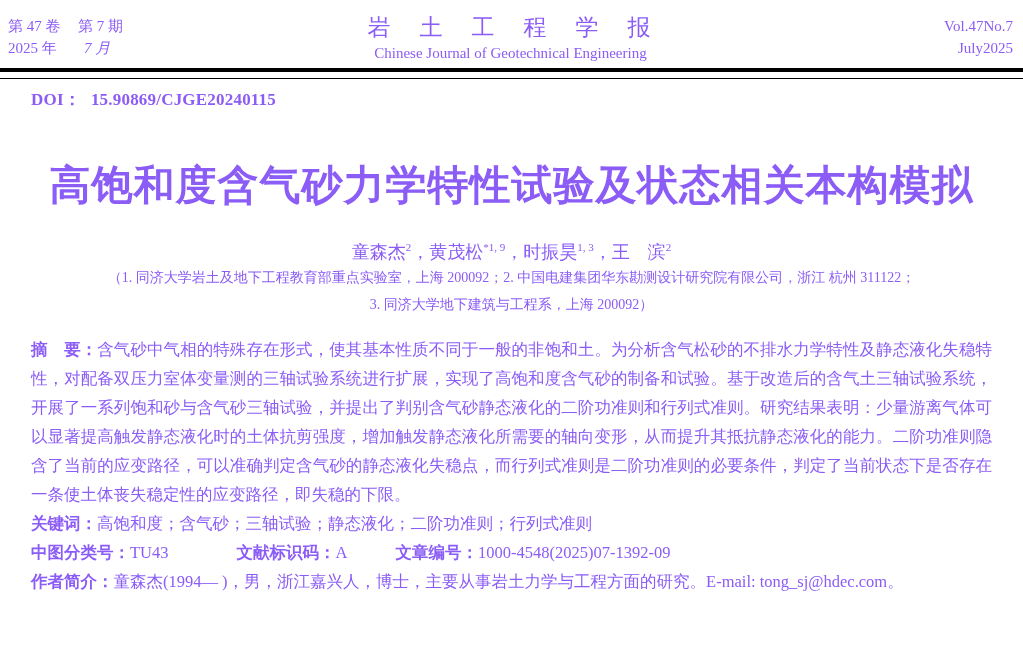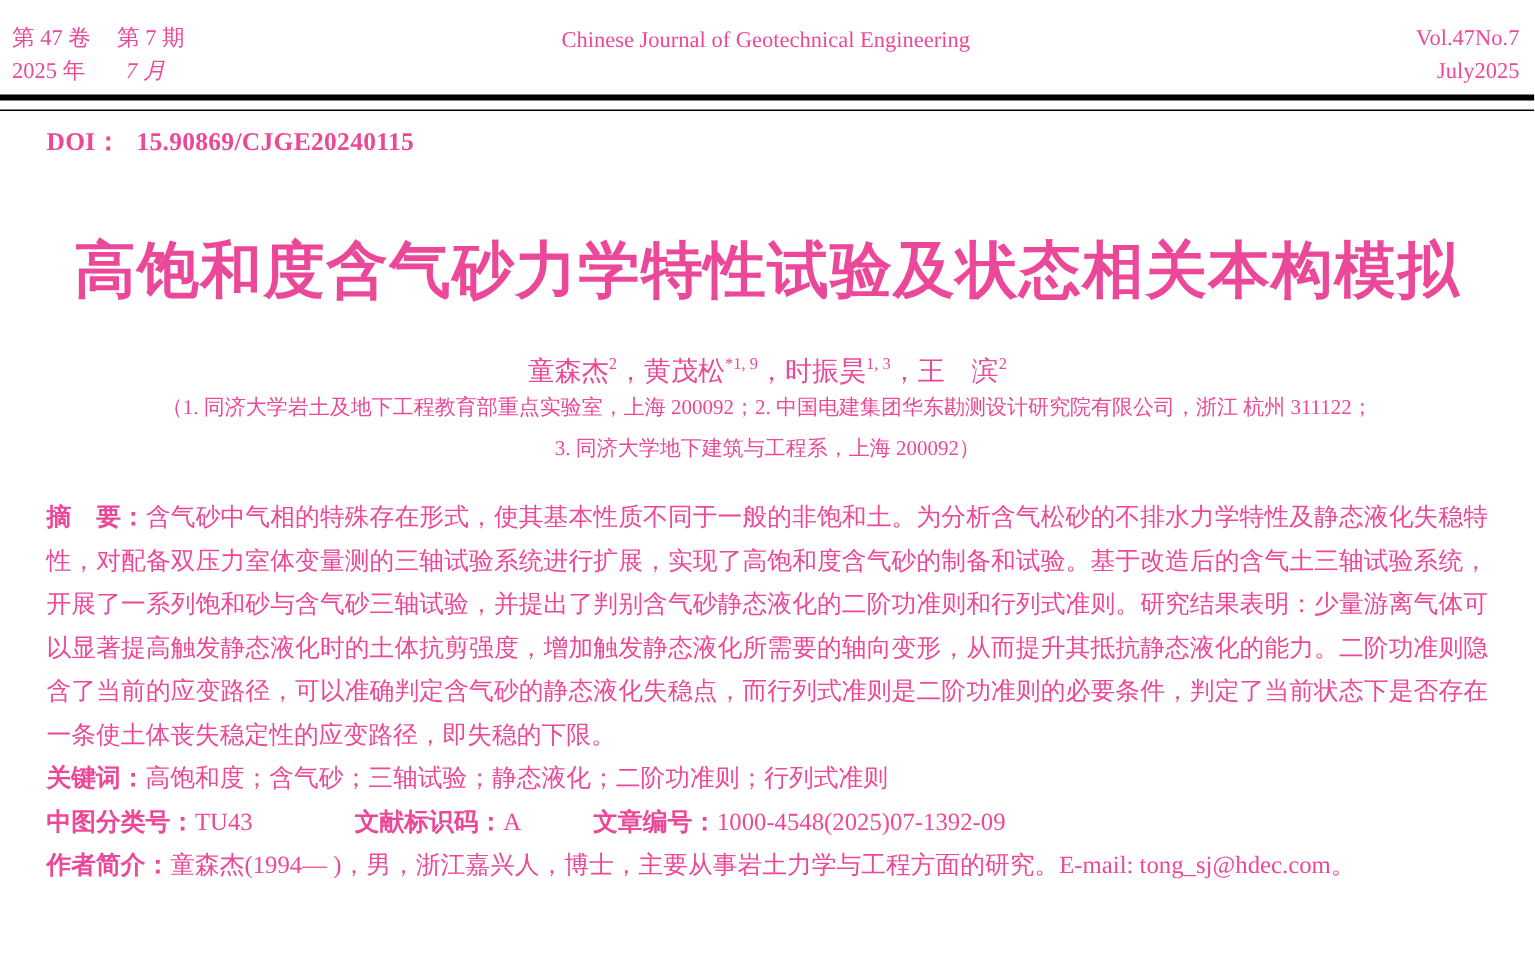--- a/index.html
+++ b/index.html
@@ -1,19 +1,19 @@
 <!DOCTYPE html>
 <html><head>
 <meta charset="utf-8">
 <style>
   html,body{margin:0;padding:0;background:#fff;}
   .page{
     position:relative;
     width:1023px;height:649px;
-    background:#fff;color:#ec4899;
+    background:#fff;color:#8b5cf6;
     font-family:"Liberation Serif","DejaVu Serif",serif;
     overflow:hidden;
     box-sizing:border-box;
   }
   
   .masthead{
     display:grid;
     grid-template-columns:185px 1fr 185px;
     align-items:start;
     padding:15px 10px 0 8px;
@@ -86,20 +86,21 @@
   <header class="masthead">
     <div class="mh-left">
       <div class="r1">
         <span class="c1">第 47 卷</span><span class="c2">第 7 期</span>
       </div>
       <div class="r2">
         <span class="c1">2025 年</span><span class="c2">7 月</span>
       </div>
     </div>
     <div class="mh-center">
+      <div class="cn">岩　土　工　程　学　报</div>
       <div class="en">Chinese Journal of Geotechnical Engineering</div>
     </div>
     <div class="mh-right">
       <div class="mh-row">
         <span>Vol.47</span>
           <span>No.7</span>
       </div>
       <div class="mh-row">
         <span>July</span>
           <span>2025</span>

